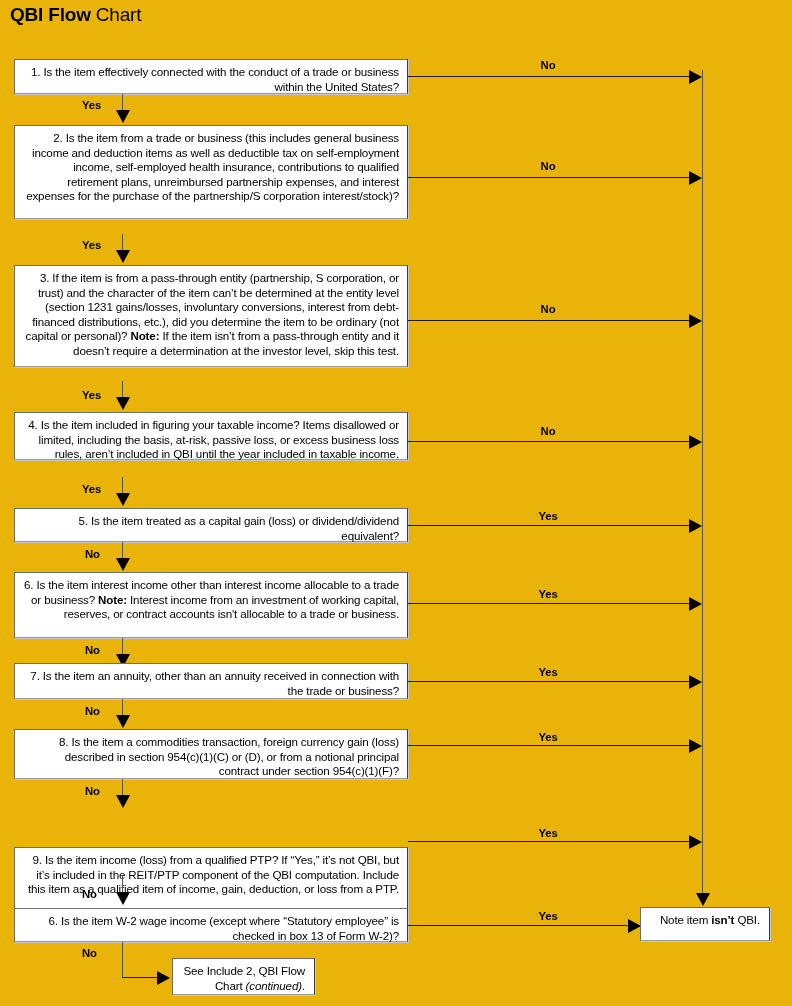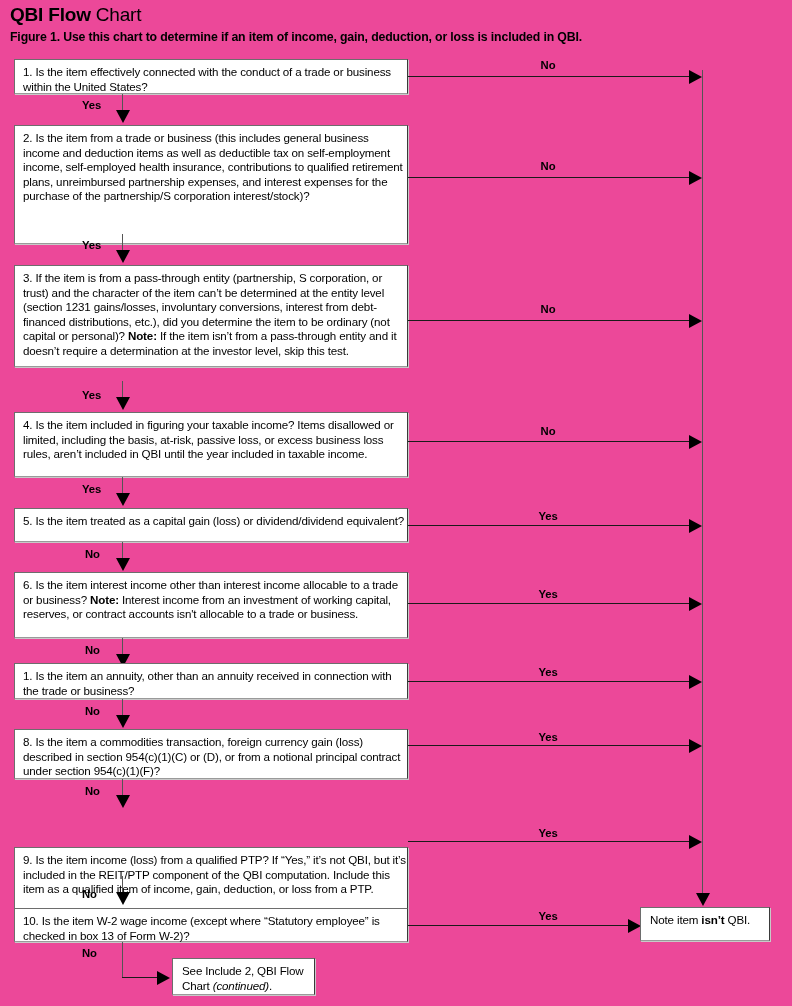--- a/index.html
+++ b/index.html
@@ -8,22 +8,23 @@
     background: #ffffff;
   }
   body {
     font-family: "Liberation Sans", sans-serif;
     color: #000000;
   }
   #page {
     position: relative;
     width: 792px;
     height: 1006px;
-    background: #ec4899;
+    background: #eab308;
     overflow: hidden;
+    text-align: right;
   }
 
   
   .title {
     position: absolute;
     left: 10px;
     top: 4px;
     font-size: 19px;
     line-height: 22px;
     letter-spacing: -0.2px;
@@ -47,21 +48,21 @@
   .qbox {
     position: absolute;
     left: 14px;
     width: 394px;
     box-sizing: border-box;
     border: 1px solid #6d6d6d;
     border-right-color: #3a3a3a;
     border-bottom-color: #9a9a9a;
     background: #ffffff;
     box-shadow: 1px 1px 0 #c9c9c9;
-    padding: 5px 0 5px 8px;
+    padding: 5px 8px 5px 8px;
     font-size: 11.6px;
     line-height: 14.6px;
     letter-spacing: -0.15px;
   }
   .qbox b { font-weight: bold; }
 
   
   .tbox {
     position: absolute;
     box-sizing: border-box;
@@ -113,55 +114,54 @@
   .edge-label.center { transform: translateX(-50%); }
 </style>
 </head>
 <body>
 
 <div id="page">
 
   <div class="title">
     <span class="strong">QBI Flow</span><span class="light"> Chart</span>
   </div>
-  <div class="subtitle">Figure 1. Use this chart to determine if an item of income, gain, deduction, or loss is included in QBI.</div>
 
   <div class="qbox" style="top:59px; height:35px;">
     <span>1. Is the item effectively connected with the conduct of a trade or business within the United States?</span>
   </div>
 
   <div class="hline" style="left:408px; top:76px; width:283px;"></div>
   <div class="arrow-right" style="left:689px; top:70px;"></div>
   <div class="edge-label center" style="left:548px; top:59px;">No</div>
 
   <div class="vline" style="left:122px; top:94px; height:18px;"></div>
   <div class="arrow-down" style="left:116px; top:110px;"></div>
   <div class="edge-label" style="left:82px; top:99px;">Yes</div>
 
-  <div class="qbox" style="top:125px; height:119px;">
+  <div class="qbox" style="top:125px; height:94px;">
     <span>2. Is the item from a trade or business (this includes general business income and deduction items as well as deductible tax on self-employment income, self-employed health insurance, contributions to qualified retirement plans, unreimbursed partnership expenses, and interest expenses for the purchase of the partnership/S corporation interest/stock)?</span>
   </div>
   <div class="hline" style="left:408px; top:177px; width:283px;"></div>
   <div class="arrow-right" style="left:689px; top:171px;"></div>
   <div class="edge-label center" style="left:548px; top:160px;">No</div>
   <div class="vline" style="left:122px; top:234px; height:18px;"></div>
   <div class="arrow-down" style="left:116px; top:250px;"></div>
   <div class="edge-label" style="left:82px; top:239px;">Yes</div>
 
   <div class="qbox" style="top:265px; height:102px;">
     <span>3. If the item is from a pass-through entity (partnership, S corporation, or trust) and the character of the item can’t be determined at the entity level (section 1231 gains/losses, involuntary conversions, interest from debt-financed distributions, etc.), did you determine the item to be ordinary (not capital or personal)? </span><b>Note:</b><span> If the item isn’t from a pass-through entity and it doesn’t require a determination at the investor level, skip this test.</span>
   </div>
   <div class="hline" style="left:408px; top:320px; width:283px;"></div>
   <div class="arrow-right" style="left:689px; top:314px;"></div>
   <div class="edge-label center" style="left:548px; top:303px;">No</div>
   <div class="vline" style="left:122px; top:381px; height:18px;"></div>
   <div class="arrow-down" style="left:116px; top:397px;"></div>
   <div class="edge-label" style="left:82px; top:389px;">Yes</div>
 
-  <div class="qbox" style="top:412px; height:65px;">
+  <div class="qbox" style="top:412px; height:48px;">
     <span>4. Is the item included in figuring your taxable income? Items disallowed or limited, including the basis, at-risk, passive loss, or excess business loss rules, aren’t included in QBI until the year included in taxable income.</span>
   </div>
   <div class="hline" style="left:408px; top:441px; width:283px;"></div>
   <div class="arrow-right" style="left:689px; top:435px;"></div>
   <div class="edge-label center" style="left:548px; top:425px;">No</div>
   <div class="vline" style="left:122px; top:477px; height:18px;"></div>
   <div class="arrow-down" style="left:116px; top:493px;"></div>
   <div class="edge-label" style="left:82px; top:483px;">Yes</div>
 
   <div class="qbox" style="top:508px; height:34px;">
@@ -178,21 +178,21 @@
     <span>6. Is the item interest income other than interest income allocable to a trade or business? </span><b>Note:</b><span> Interest income from an investment of working capital, reserves, or contract accounts isn't allocable to a trade or business.</span>
   </div>
   <div class="hline" style="left:408px; top:603px; width:283px;"></div>
   <div class="arrow-right" style="left:689px; top:597px;"></div>
   <div class="edge-label center" style="left:548px; top:588px;">Yes</div>
   <div class="vline" style="left:122px; top:638px; height:18px;"></div>
   <div class="arrow-down" style="left:116px; top:654px;"></div>
   <div class="edge-label" style="left:85px; top:644px;">No</div>
 
   <div class="qbox" style="top:663px; height:36px;">
-    <span>1. Is the item an annuity, other than an annuity received in connection with the trade or business?</span>
+    <span>7. Is the item an annuity, other than an annuity received in connection with the trade or business?</span>
   </div>
   <div class="hline" style="left:408px; top:681px; width:283px;"></div>
   <div class="arrow-right" style="left:689px; top:675px;"></div>
   <div class="edge-label center" style="left:548px; top:666px;">Yes</div>
   <div class="vline" style="left:122px; top:699px; height:18px;"></div>
   <div class="arrow-down" style="left:116px; top:715px;"></div>
   <div class="edge-label" style="left:85px; top:705px;">No</div>
 
   <div class="qbox" style="top:729px; height:50px;">
     <span>8. Is the item a commodities transaction, foreign currency gain (loss) described in section 954(c)(1)(C) or (D), or from a notional principal contract under section 954(c)(1)(F)?</span>
@@ -208,21 +208,21 @@
     <span>9. Is the item income (loss) from a qualified PTP? If “Yes,” it’s not QBI, but it’s included in the REIT/PTP component of the QBI computation. Include this item as a qualified item of income, gain, deduction, or loss from a PTP.</span>
   </div>
   <div class="hline" style="left:408px; top:841px; width:283px;"></div>
   <div class="arrow-right" style="left:689px; top:835px;"></div>
   <div class="edge-label center" style="left:548px; top:827px;">Yes</div>
   <div class="vline" style="left:122px; top:876px; height:18px;"></div>
   <div class="arrow-down" style="left:116px; top:892px;"></div>
   <div class="edge-label" style="left:82px; top:888px;">No</div>
 
   <div class="qbox" style="top:908px; height:34px;">
-    <span>10. Is the item W-2 wage income (except where “Statutory employee” is checked in box 13 of Form W-2)?</span>
+    <span>6. Is the item W-2 wage income (except where “Statutory employee” is checked in box 13 of Form W-2)?</span>
   </div>
   <div class="hline" style="left:408px; top:925px; width:231px;"></div>
   <div class="arrow-right" style="left:628px; top:919px;"></div>
   <div class="edge-label center" style="left:548px; top:910px;">Yes</div>
 
   <div class="vline" style="left:122px; top:942px; height:36px;"></div>
   <div class="hline" style="left:122px; top:977px; width:38px;"></div>
   <div class="arrow-right" style="left:157px; top:971px;"></div>
   <div class="edge-label" style="left:82px; top:947px;">No</div>
 

